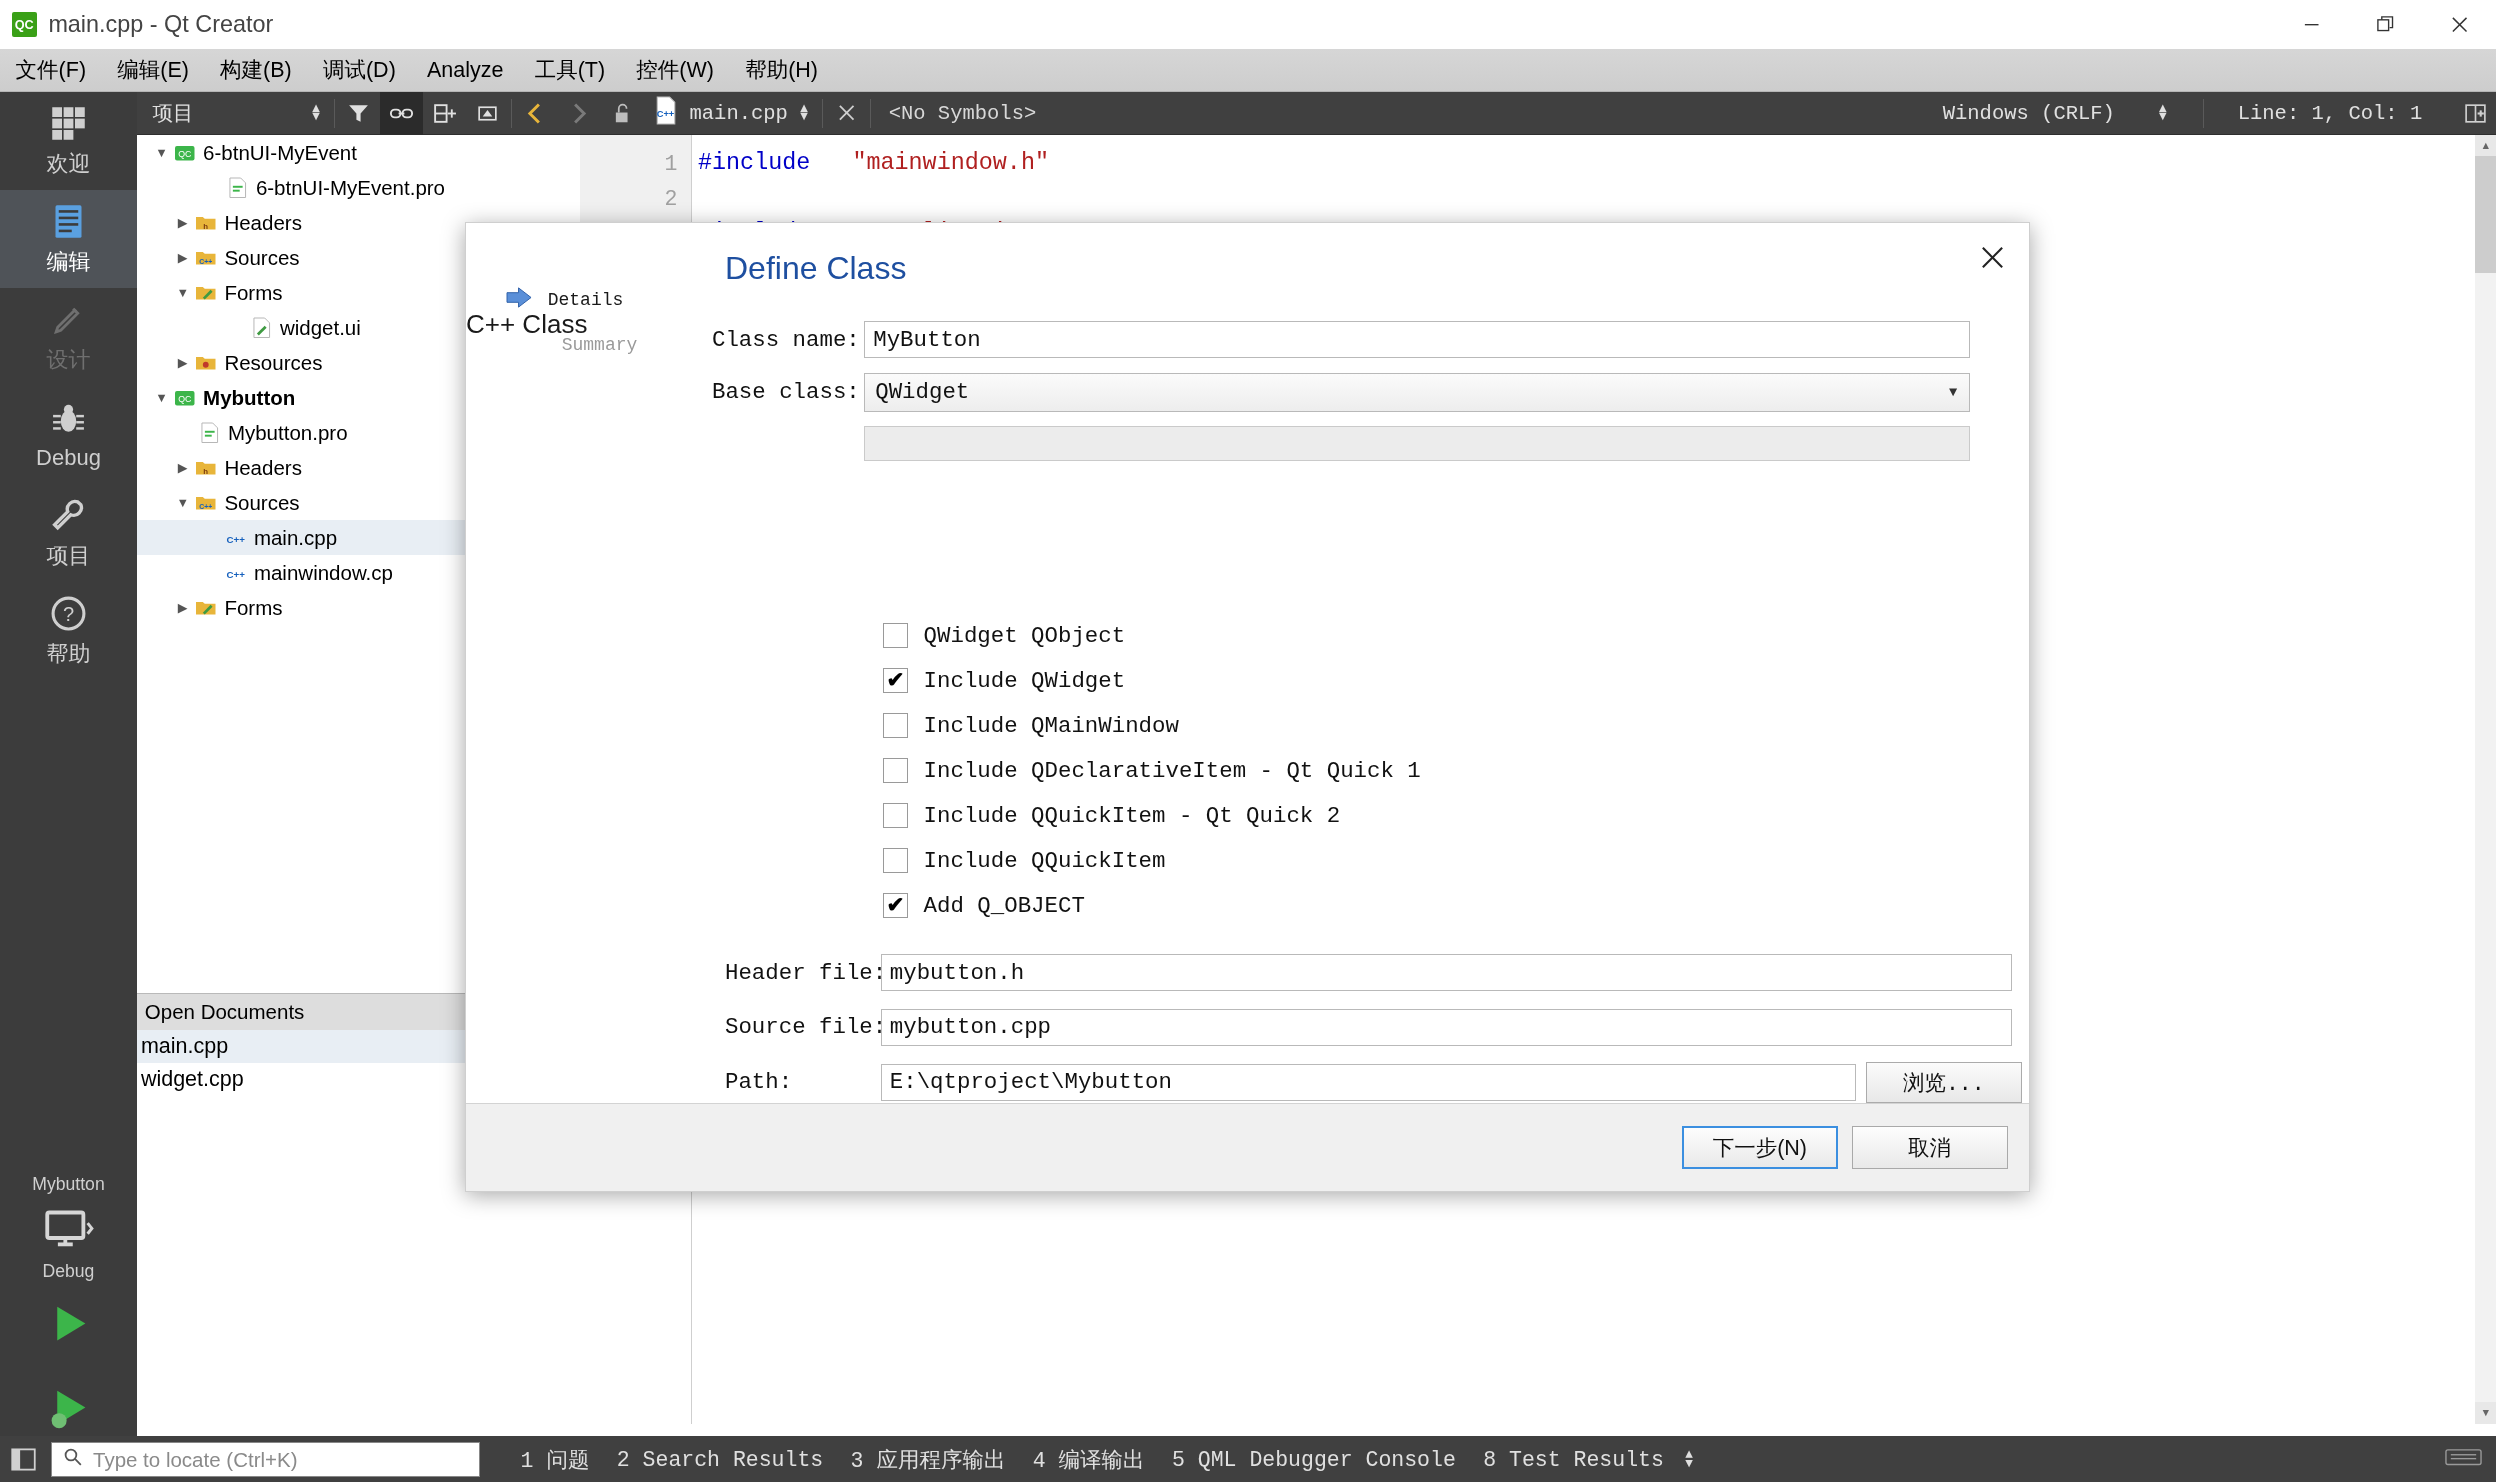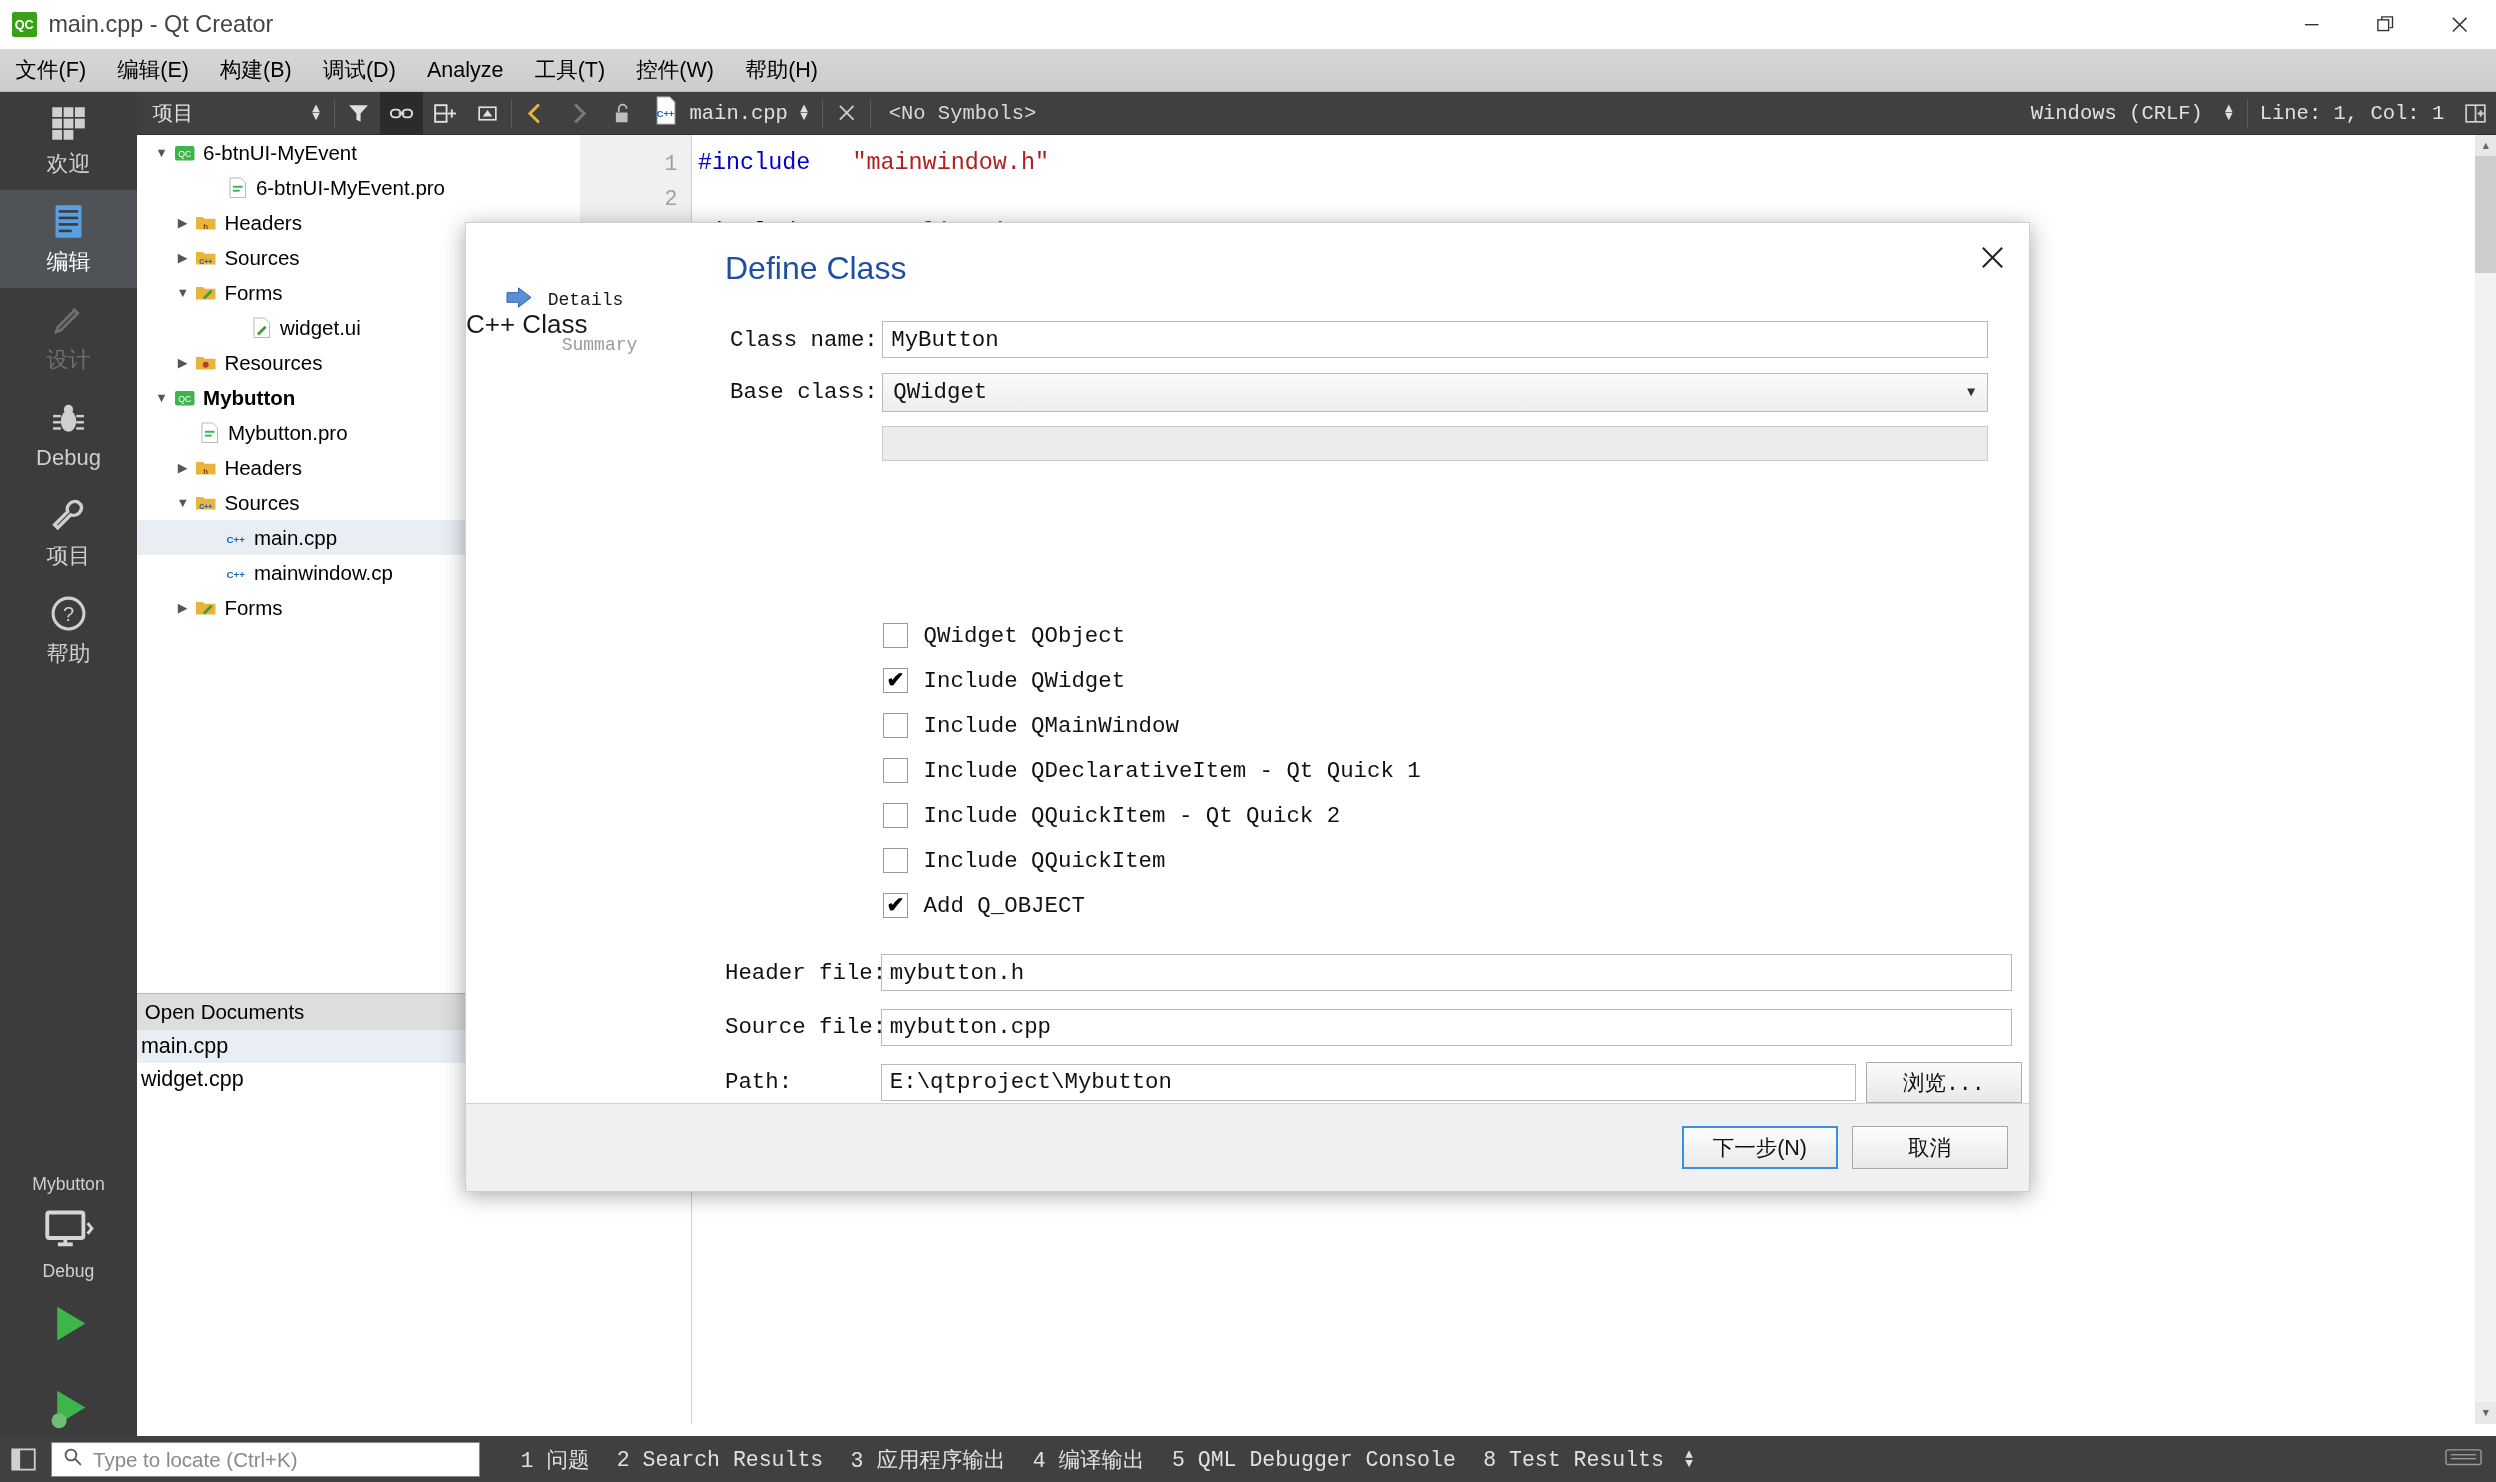--- a/index.html
+++ b/index.html
@@ -70,21 +70,21 @@
   }
   .nav-combo { display:flex; align-items:center; height:43px; padding-left:15.6px; min-width:195px;}
   .nav-combo .txt { font-size:20.5px; }
   .nav-spin { margin-left:auto; padding:0 9.8px; display:flex; flex-direction:column; line-height:7.8px; font-size:12.7px;}
   .navsep { width:1px; height:29px; background:#5a5a5a; margin:0 2px;}
   .nav-ico { width:43px; height:43px; display:flex; align-items:center; justify-content:center; }
   .nav-ico.on { background:#2b2b2b; }
   .nav-file { display:flex; align-items:center; height:43px; padding-left:9.8px; }
   .nav-file .txt { font-family:"Liberation Mono", monospace; font-size:20.5px; margin-left:11.7px;}
   .nav-sym { font-family:"Liberation Mono", monospace; font-size:20.5px; padding-left:15.6px; color:#d8d8d8;}
-  .nav-right { margin-left:auto; display:flex; align-items:center; height:43px;}
+  .nav-right { margin-left:auto; display:flex; align-items:center; height:43px;gap:22px;}
   .nav-right .txt { font-family:"Liberation Mono", monospace; font-size:20.5px; padding:0 9.8px;}
 
   
   .tree {
     position:absolute; left:137px; top:135px; width:444px; height:858px;
     background:#fff; overflow:hidden; font-size:20.5px;
   }
   .trow { display:flex; align-items:center; height:35px; padding-left:3.9px; white-space:nowrap;}
   .trow.sel { background:#e8eef4; }
   .arrow { width:21.5px; text-align:center; color:#555; font-size:12.7px; }
@@ -669,21 +669,21 @@
           <polygon points="2,8 14,8 14,3 27,13 14,23 14,18 2,18" fill="#5a8fd8" stroke="#2c5ea8" stroke-width="1"></polygon>
         </svg>
       </span>
       <span class="txt">Details</span>
     </div>
     <div class="wiz-step inactive" style="padding-left:43px;">
       <span class="txt">Summary</span>
     </div>
   </div>
 
-  <div style="position:absolute; left:264px; top:94px; width:1258px;">
+  <div style="position:absolute; left:246px; top:94px; width:1258px;">
     <div class="frow">
       <span class="flabel">Class name:</span>
       <span class="finput wide">MyButton</span>
     </div>
     <div class="frow" style="margin-top:7.8px">
       <span class="flabel">Base class:</span>
       <span class="fcombo">
         <span>QWidget</span>
         <span class="caret">▼</span>
       </span>

